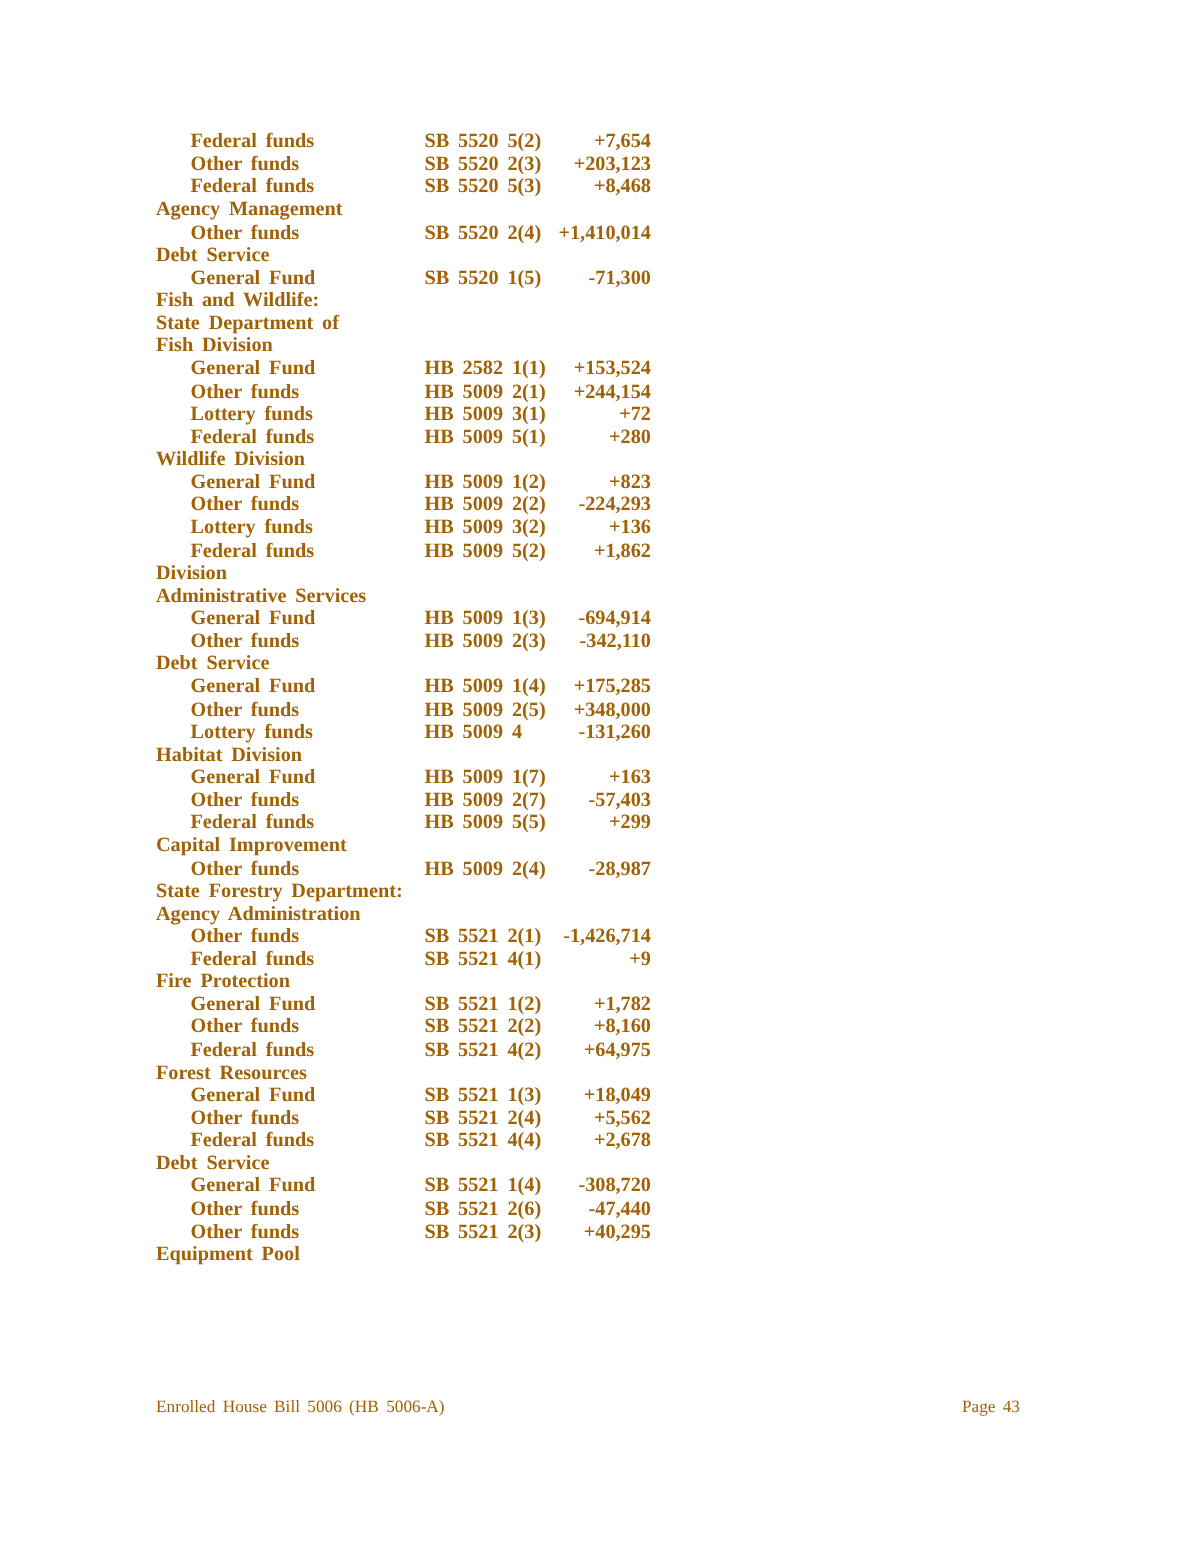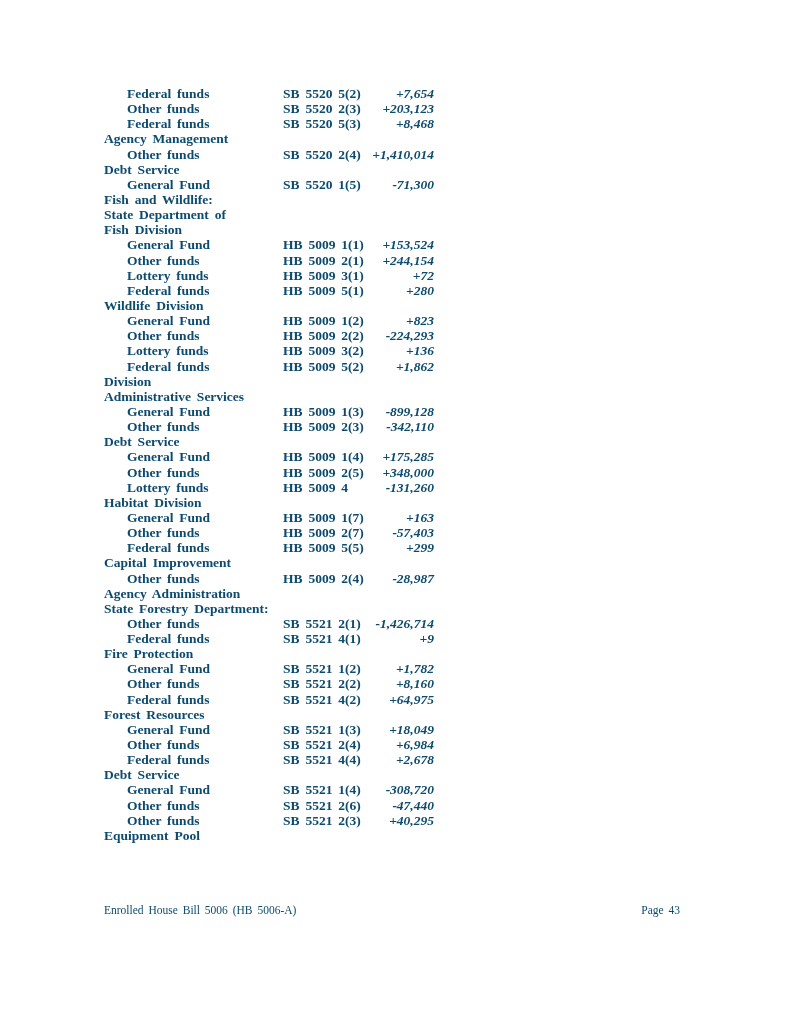--- a/index.html
+++ b/index.html
@@ -2,21 +2,21 @@
 <html><head>
 <meta charset="utf-8">
 <style>
   html, body { margin: 0; padding: 0; background: #ffffff; }
   .page {
     position: relative;
     width: 800px;
     height: 1035px;
     background: #ffffff;
     font-family: "Liberation Serif", serif;
-    color: #0c4a6e;
+    color: #a16207;
     overflow: hidden;
   }
   .content {
     position: absolute;
     left: 104px;
     top: 86px;
     width: 330px;
   }
   .row {
     display: flex;
@@ -32,25 +32,25 @@
     width: 179px;
     box-sizing: border-box;
   }
   .label.indent { padding-left: 23px; }
   .rest {
     flex: 1;
     display: flex;
     justify-content: space-between;
   }
   .ref { text-align: right; }
-  .amt { text-align: center; font-style: italic; }
+  .amt { text-align: center; }
   .footer {
     position: absolute;
     left: 104px;
-    top: 903px;
+    top: 931px;
     width: 576px;
     display: flex;
     justify-content: space-between;
     font-size: 11.5px;
     line-height: 14px;
     font-weight: normal;
     word-spacing: 2px;
     white-space: nowrap;
     gap: 37px;
   }
@@ -126,21 +126,21 @@
       <div class="row">
         <span class="label">Fish Division</span>
         <span class="rest">
           <span class="ref"></span>
           <span class="amt"></span>
         </span>
       </div>
       <div class="row">
         <span class="label indent">General Fund</span>
         <span class="rest">
-          <span class="ref">HB 5009 1(1)</span>
+          <span class="ref">HB 2582 1(1)</span>
           <span class="amt">+153,524</span>
         </span>
       </div>
       <div class="row">
         <span class="label indent">Other funds</span>
         <span class="rest">
           <span class="ref">HB 5009 2(1)</span>
           <span class="amt">+244,154</span>
         </span>
       </div>
@@ -204,21 +204,21 @@
         <span class="label">Administrative Services</span>
         <span class="rest">
           <span class="ref"></span>
           <span class="amt"></span>
         </span>
       </div>
       <div class="row">
         <span class="label indent">General Fund</span>
         <span class="rest">
           <span class="ref">HB 5009 1(3)</span>
-          <span class="amt">-899,128</span>
+          <span class="amt">-694,914</span>
         </span>
       </div>
       <div class="row">
         <span class="label indent">Other funds</span>
         <span class="rest">
           <span class="ref">HB 5009 2(3)</span>
           <span class="amt">-342,110</span>
         </span>
       </div>
       <div class="row">
@@ -285,28 +285,28 @@
         </span>
       </div>
       <div class="row">
         <span class="label indent">Other funds</span>
         <span class="rest">
           <span class="ref">HB 5009 2(4)</span>
           <span class="amt">-28,987</span>
         </span>
       </div>
       <div class="row">
+        <span class="label">State Forestry Department:</span>
+        <span class="rest">
+          <span class="ref"></span>
+          <span class="amt"></span>
+        </span>
+      </div>
+      <div class="row">
         <span class="label">Agency Administration</span>
-        <span class="rest">
-          <span class="ref"></span>
-          <span class="amt"></span>
-        </span>
-      </div>
-      <div class="row">
-        <span class="label">State Forestry Department:</span>
         <span class="rest">
           <span class="ref"></span>
           <span class="amt"></span>
         </span>
       </div>
       <div class="row">
         <span class="label indent">Other funds</span>
         <span class="rest">
           <span class="ref">SB 5521 2(1)</span>
           <span class="amt">-1,426,714</span>
@@ -358,21 +358,21 @@
         <span class="label indent">General Fund</span>
         <span class="rest">
           <span class="ref">SB 5521 1(3)</span>
           <span class="amt">+18,049</span>
         </span>
       </div>
       <div class="row">
         <span class="label indent">Other funds</span>
         <span class="rest">
           <span class="ref">SB 5521 2(4)</span>
-          <span class="amt">+6,984</span>
+          <span class="amt">+5,562</span>
         </span>
       </div>
       <div class="row">
         <span class="label indent">Federal funds</span>
         <span class="rest">
           <span class="ref">SB 5521 4(4)</span>
           <span class="amt">+2,678</span>
         </span>
       </div>
       <div class="row">

